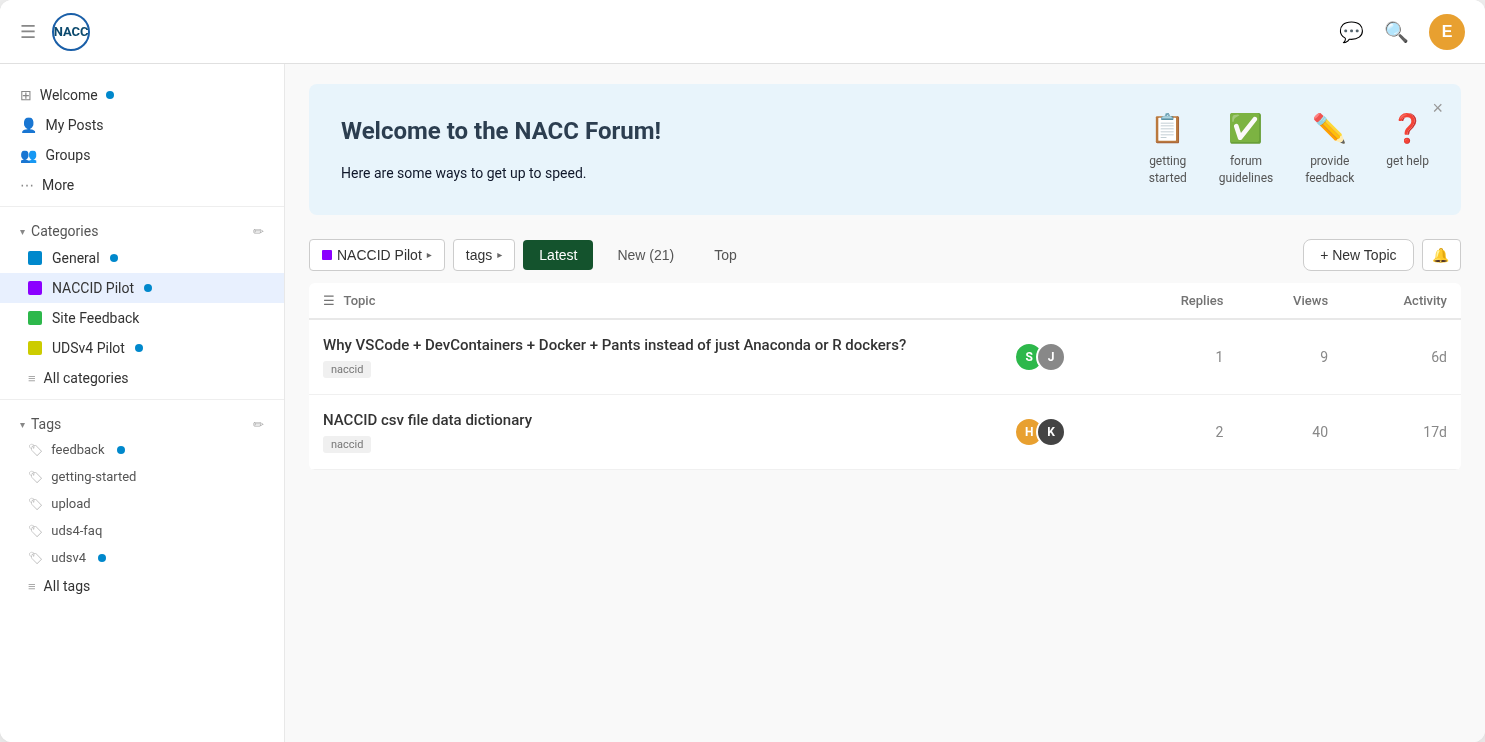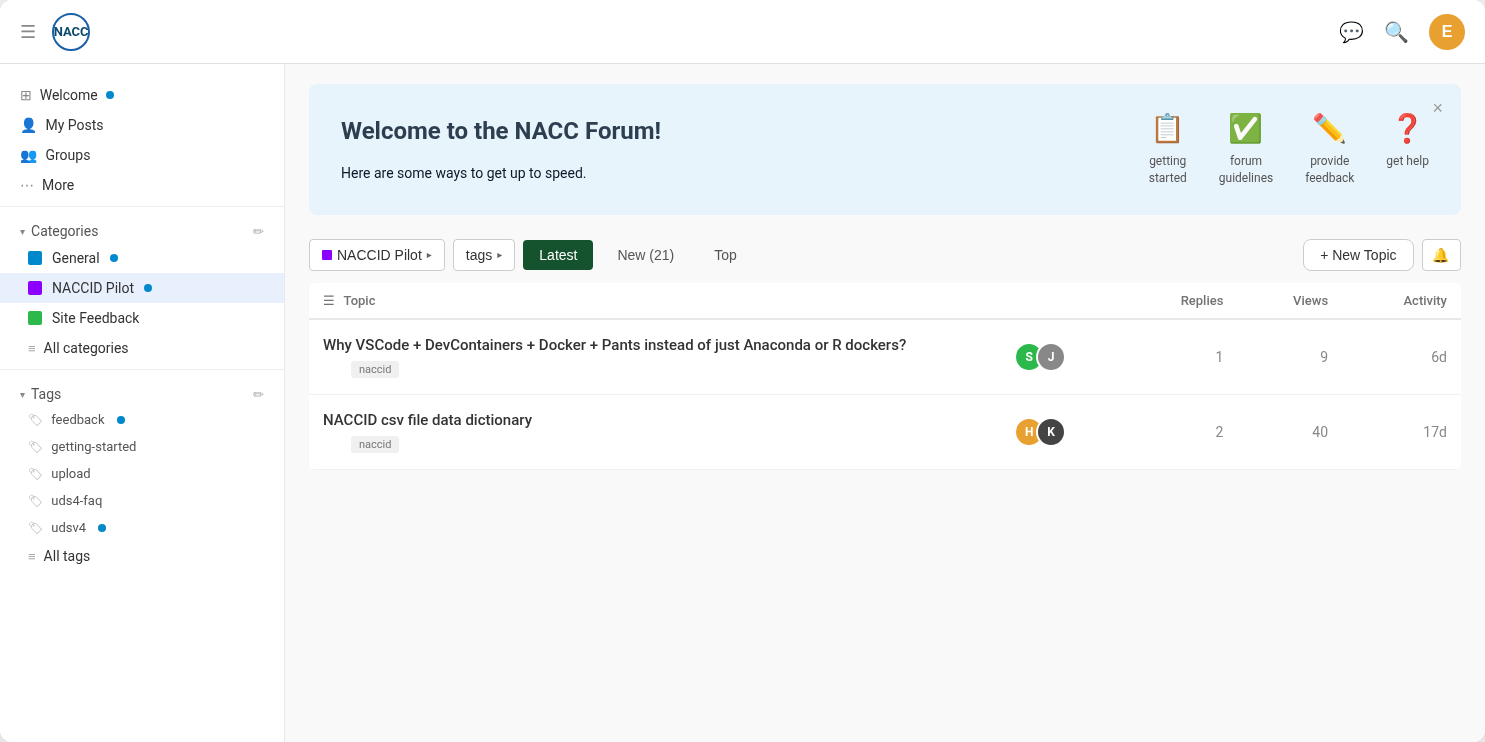--- a/index.html
+++ b/index.html
@@ -142,21 +142,21 @@
     }
     .topics-table th.right { text-align: right; }
     .topics-table tbody tr { border-bottom: 1px solid #f0f0f0; }
     .topic-cell { padding: 16px 14px; }
     .topic-title {
       font-size: 15px; color: #333; font-weight: 500; cursor: pointer;
       text-decoration: none; display: block; margin-bottom: 4px;
     }
     .topic-tag {
       display: inline-block; background: #f0f0f0; color: #777;
-      font-size: 11px; padding: 2px 8px; border-radius: 3px; margin-left: 28px;
+      font-size: 11px; padding: 2px 8px; border-radius: 3px;
     }
     .avatars-cell { padding: 16px 14px; white-space: nowrap; }
     .avatars { display: flex; align-items: center; }
     .av {
       width: 30px; height: 30px; border-radius: 50%;
       border: 2px solid #fff;
       display: flex; align-items: center; justify-content: center;
       font-size: 12px; font-weight: 700; color: #fff;
       margin-right: -8px;
     }
@@ -224,20 +224,25 @@
         <span class="sidebar-dot"></span>
       </div>
       <div class="category-item active">
         <div class="cat-color" style="background:#8b00ff"></div>
         <span>NACCID Pilot</span>
         <span class="sidebar-dot"></span>
       </div>
       <div class="category-item">
         <div class="cat-color" style="background:#2db84b"></div>
         <span>Site Feedback</span>
+      </div>
+      <div class="category-item">
+        <div class="cat-color" style="background:#cccc00"></div>
+        <span>UDSv4 Pilot</span>
+        <span class="sidebar-dot"></span>
       </div>
       <div class="sidebar-item" style="padding-left:28px">
         <span style="font-size:13px;color:#aaa">≡</span>
         <span>All categories</span>
       </div>
 
       <div class="divider"></div>
 
       <div class="sidebar-section-header">
         <div class="left">

